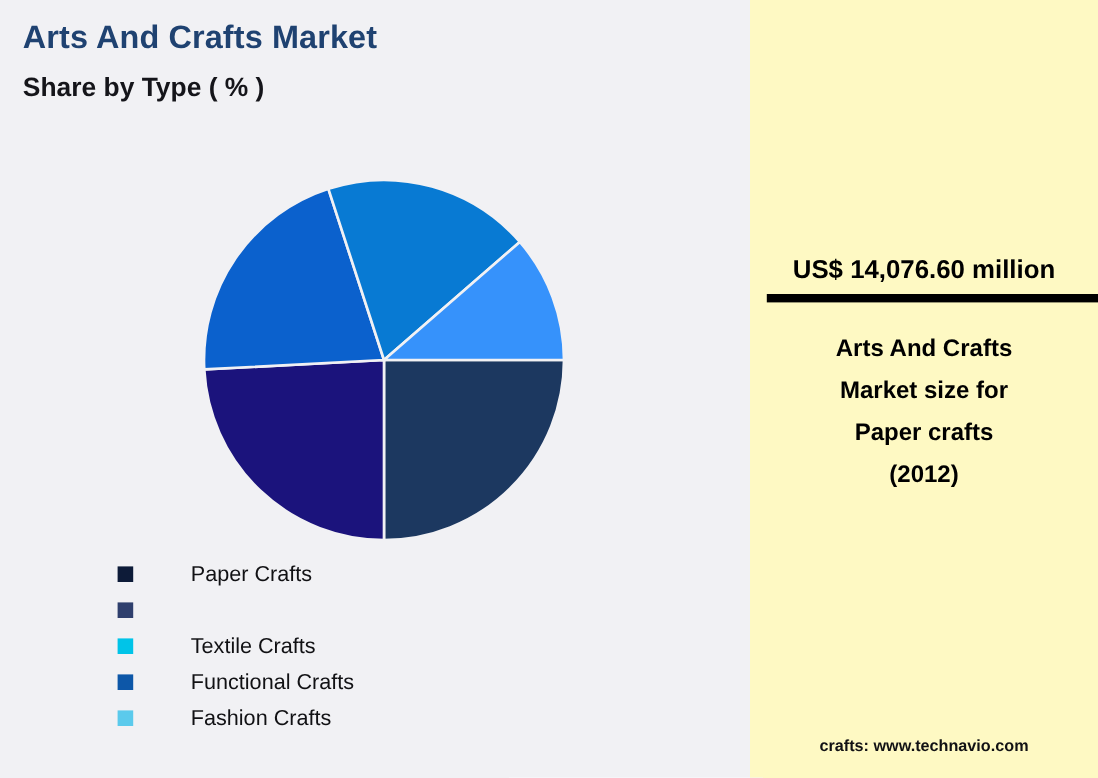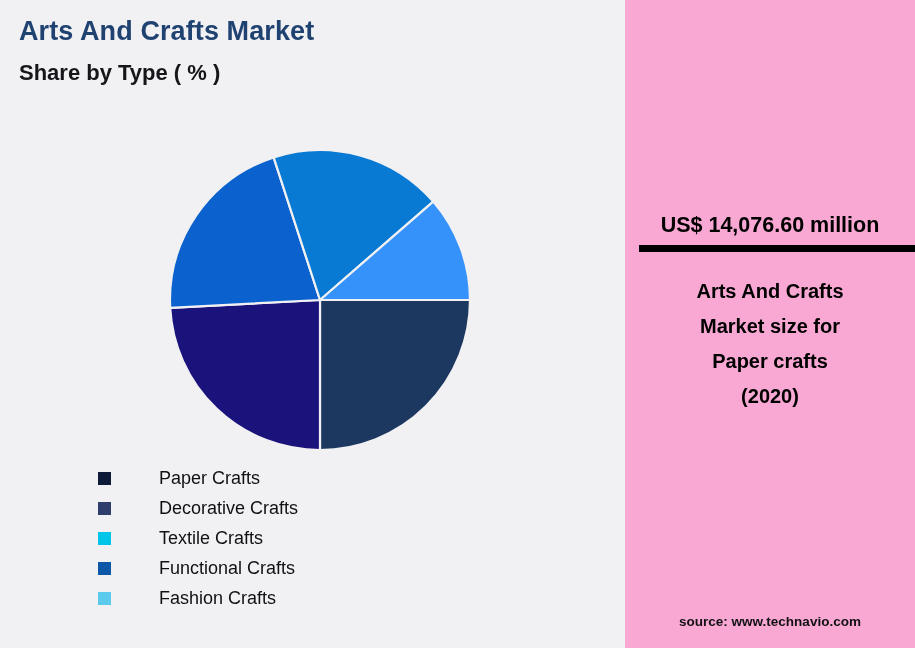--- a/index.html
+++ b/index.html
@@ -155,46 +155,45 @@
       </svg>
     </div>
 
     <div id="legend">
       <div class="legend-row">
         <span class="legend-swatch" style="background: rgb(13, 27, 56);"></span>
         <span class="legend-label">Paper Crafts</span>
       </div>
       <div class="legend-row">
         <span class="legend-swatch" style="background: rgb(47, 63, 109);"></span>
-        <span class="legend-label">Decorative Crafts</span>
       </div>
       <div class="legend-row">
         <span class="legend-swatch" style="background: rgb(0, 196, 232);"></span>
         <span class="legend-label">Textile Crafts</span>
       </div>
       <div class="legend-row">
         <span class="legend-swatch" style="background: rgb(13, 87, 168);"></span>
         <span class="legend-label">Functional Crafts</span>
       </div>
       <div class="legend-row">
         <span class="legend-swatch" style="background: rgb(91, 202, 236);"></span>
         <span class="legend-label">Fashion Crafts</span>
       </div>
     </div>
   </div>
 
-  <div id="right-panel" style="background: #f9a8d4;">
+  <div id="right-panel" style="background: #fef9c3;">
 
     <div id="callout-value">US$ 14,076.60 million</div>
 
     <div id="callout-rule" style="background: rgb(0, 0, 0);"></div>
 
     <div id="callout-caption">
       <div>Arts And Crafts</div>
       <div>Market size for</div>
       <div>Paper crafts</div>
-      <div>(2020)</div>
+      <div>(2012)</div>
     </div>
 
-    <div id="source-note">source: www.technavio.com</div>
+    <div id="source-note">crafts: www.technavio.com</div>
   </div>
 
 </div>
 
 </body></html>

